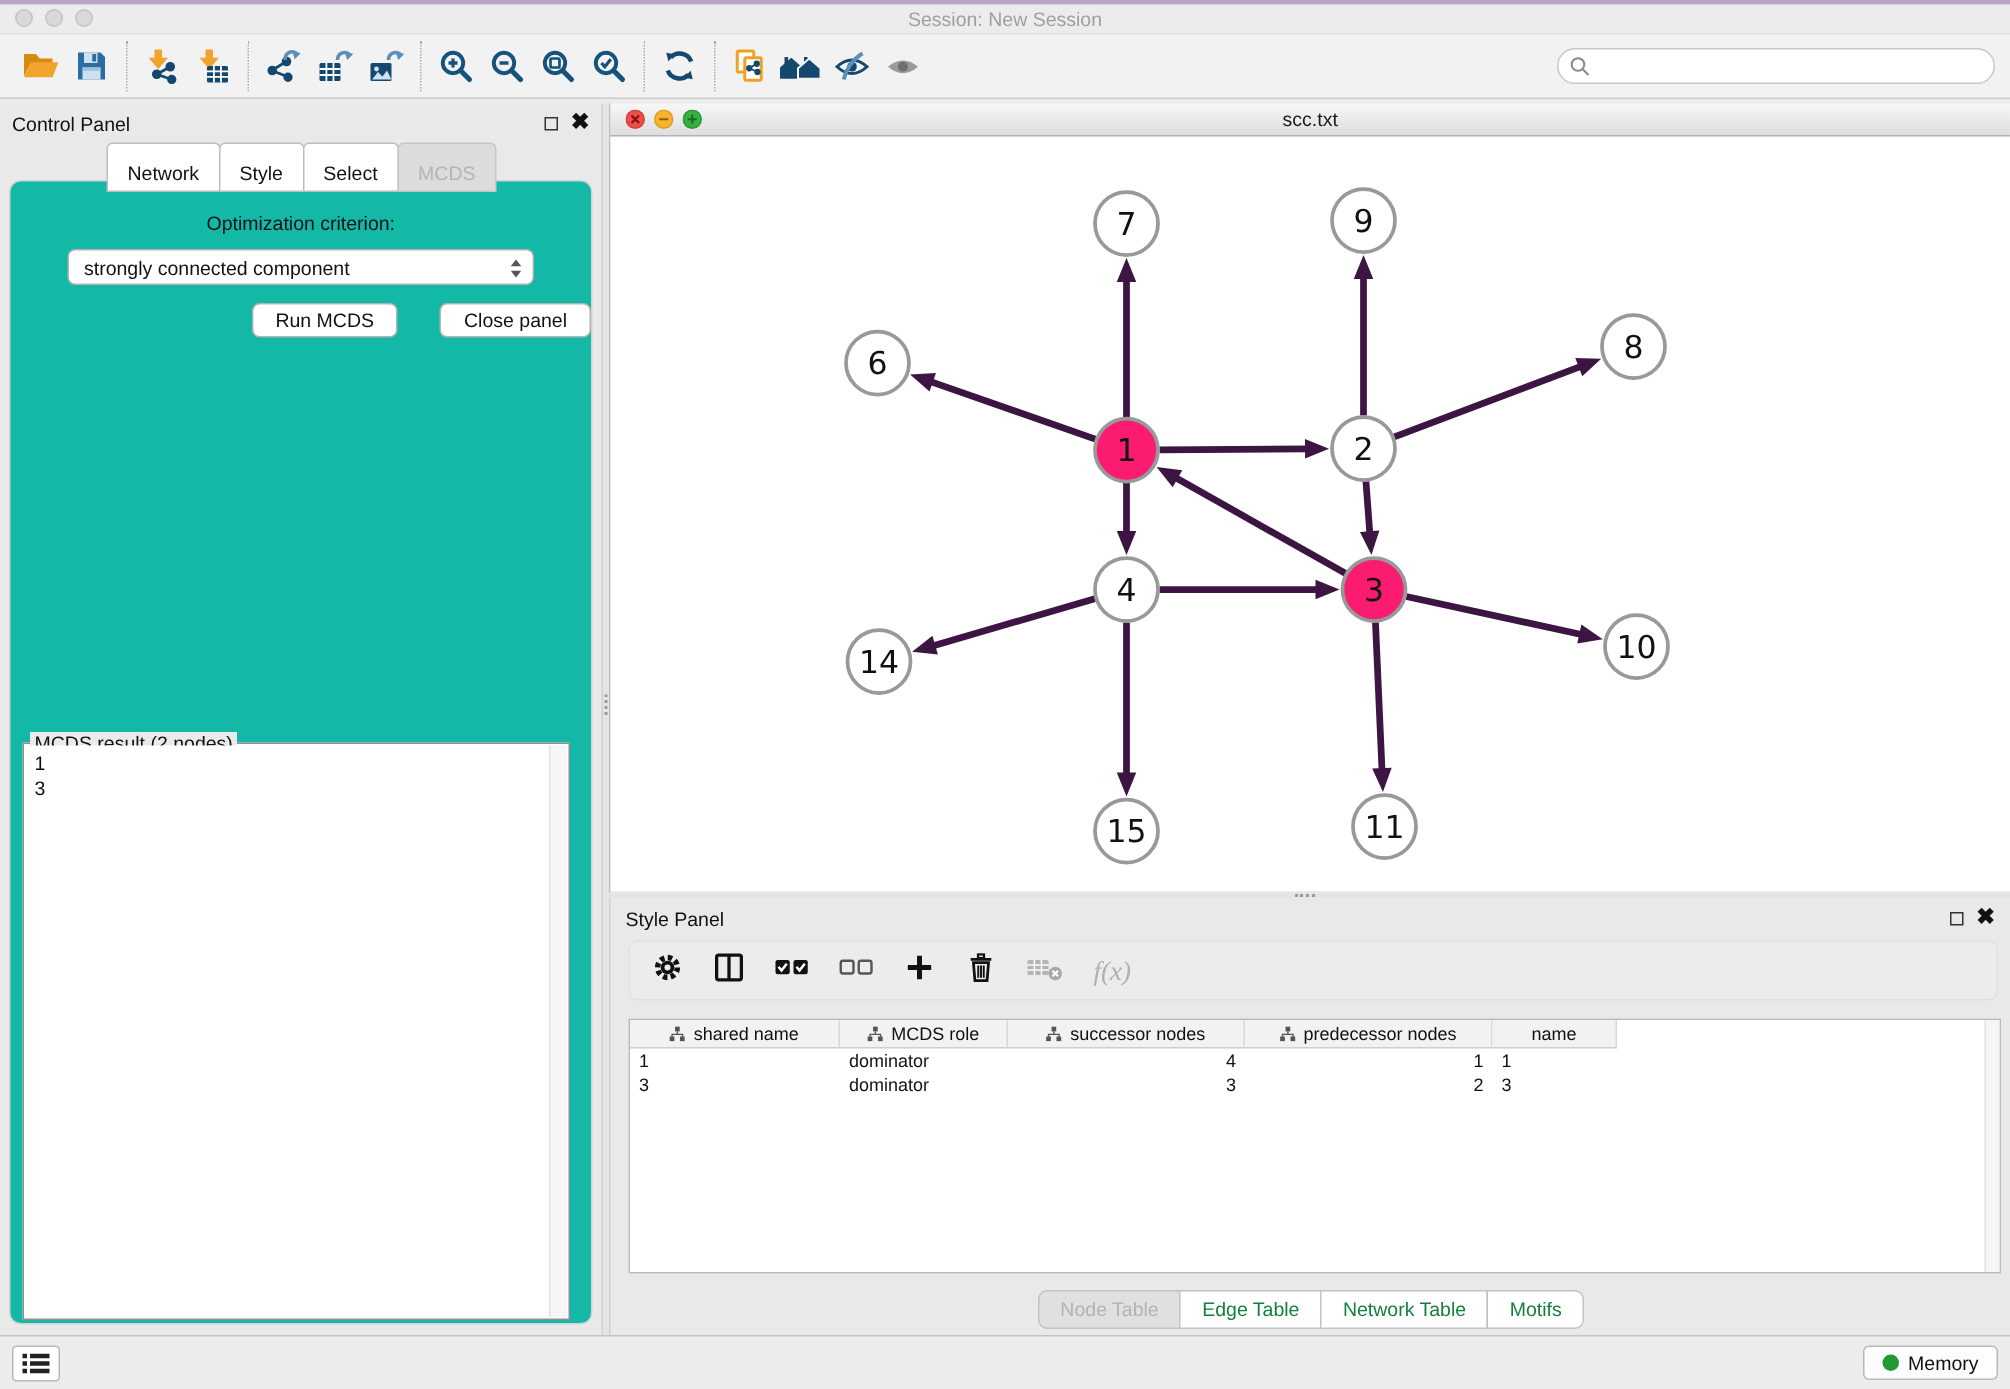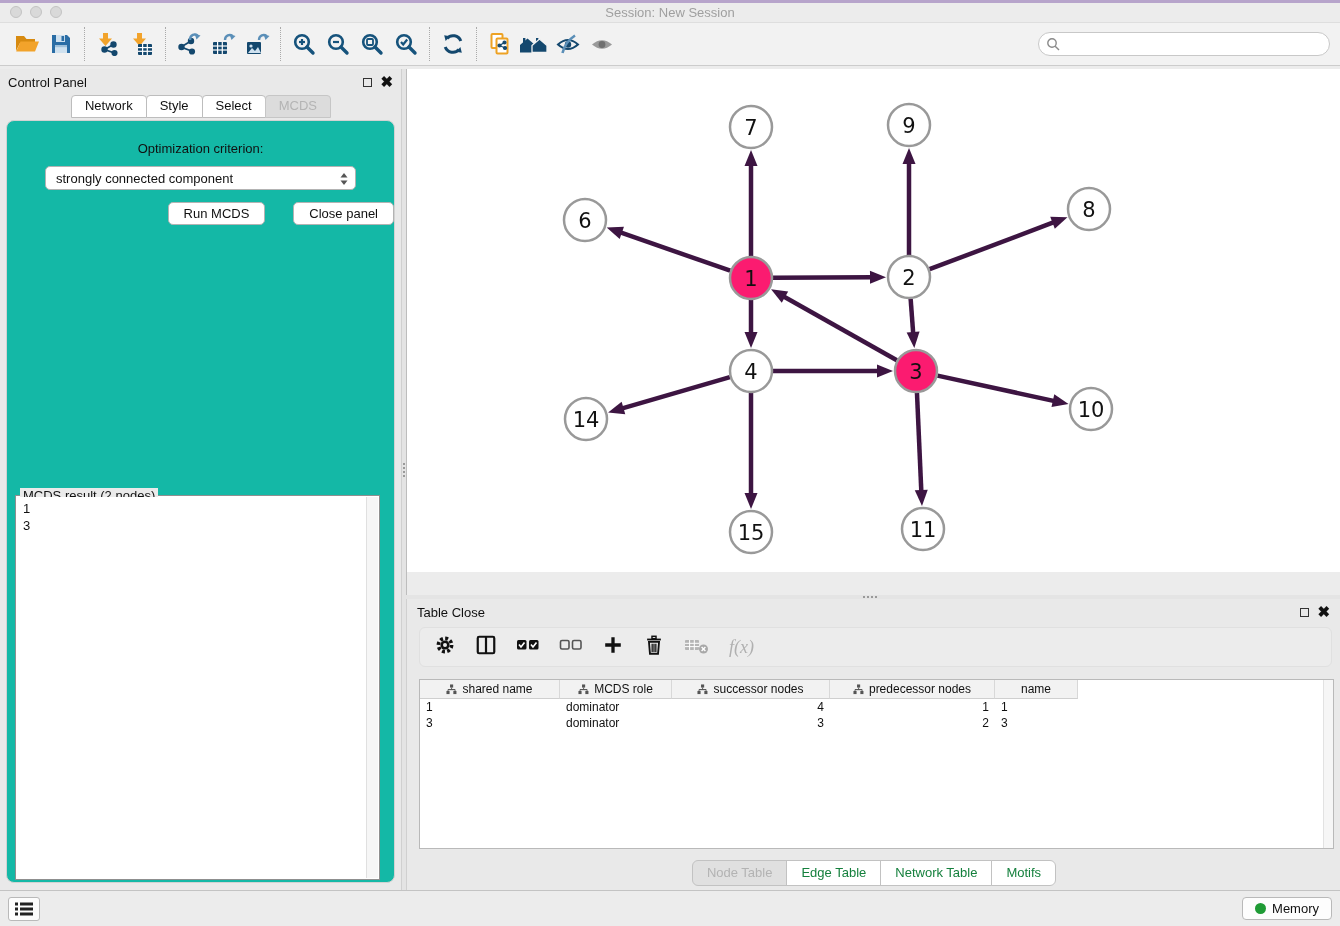--- a/index.html
+++ b/index.html
@@ -26,21 +26,21 @@
   .vsplit { width:4px; background:#e4e4e4; position:relative; }
   .grip-v { position:absolute; top:394px; left:1px; width:2px; height:14px; background:repeating-linear-gradient(#9a9a9a 0 2px, transparent 2px 4px); }
   .right-col { flex:1; display:flex; flex-direction:column; min-width:0; }
 
   
   .cp-header { height:26px; display:flex; align-items:center; padding:0 8px; font-size:13px; color:#111; }
   .panel-icons { margin-left:auto; display:flex; align-items:center; gap:8px; }
   .float-icon { width:9px; height:9px; border:1.5px solid #333; display:inline-block; }
   .close-x { font-size:15px; font-weight:bold; color:#111; line-height:10px; }
   .tabs-row { display:flex; justify-content:center; gap:0; position:relative; z-index:2; margin-bottom:-1px; }
-  .tab { background:#ffffff; border:1px solid #bdbdbd; padding:2px 13px 4px; font-size:13px; color:#111; border-radius:4px 4px 0 0; margin-right:-1px; }
+  .tab { background:#ffffff; border:1px solid #bdbdbd; padding:12px 13px 4px; font-size:13px; color:#111; border-radius:4px 4px 0 0; margin-right:-1px; }
   .tab.active { background:#dcdcdc; color:#b4b4b4; border-color:#c6c6c6; }
   .cp-body { position:absolute; left:6px; right:6px; top:51px; bottom:7px; background:#14b8a6; border:1px solid #d2d2d2; border-radius:8px; padding-top:20px; }
   .opt-label { text-align:center; font-size:13px; color:#111; margin-bottom:10px; }
   .select { position:relative; margin:0 38px; height:24px; background:#fff; border:1px solid #b3b3b3; border-radius:5px; display:flex; align-items:center; padding:0 24px 0 10px; font-size:13px; color:#111; }
   .select .stepper { position:absolute; right:7px; top:5px; }
   .btn-row { display:flex; justify-content:flex-end; gap:28px; margin-top:12px; }
   .btn { background:#fff; border:1px solid #b3b3b3; border-radius:5px; font-size:13px; color:#111; padding:3px 15px; font-family:"Liberation Sans",sans-serif; }
   .fieldset { position:absolute; left:8px; right:14px; top:374px; bottom:2px; border:1px solid #8f8f8f; background:#fff; }
   .legend { position:absolute; top:-8px; left:4px; background:#eaeaea; padding:0 3px; font-size:13px; color:#111; }
   .result-inner { position:absolute; inset:1px; background:#fff; }
@@ -301,20 +301,37 @@
       </div>
     </div>
 
     <div class="vsplit">
         <span class="grip-v"></span>
       </div>
 
     <div class="right-col">
 
       <div class="network-window">
+        <div class="net-titlebar">
+          <span class="net-lights">
+            <span><svg width="13" height="13" viewBox="0 0 13 13">
+                  <circle cx="6.5" cy="6.5" r="6" fill="#ef4d48" stroke="#d64240"></circle>
+                  <path d="M4 4l5 5M9 4l-5 5" stroke="#7c1412" stroke-width="1.4"></path>
+                </svg></span>
+            <span><svg width="13" height="13" viewBox="0 0 13 13">
+                  <circle cx="6.5" cy="6.5" r="6" fill="#f6b42c" stroke="#dd9f21"></circle>
+                  <path d="M3.5 6.5h6" stroke="#8a5d07" stroke-width="1.4"></path>
+                </svg></span>
+            <span><svg width="13" height="13" viewBox="0 0 13 13">
+                  <circle cx="6.5" cy="6.5" r="6" fill="#35b041" stroke="#2a9a36"></circle>
+                  <path d="M3.5 6.5h6M6.5 3.5v6" stroke="#1d6b22" stroke-width="1.4"></path>
+                </svg></span>
+          </span>
+          <span class="net-title">scc.txt</span>
+        </div>
         <div class="net-canvas">
           <svg width="933" height="503" viewBox="0 0 933 503">
               <line x1="344" y1="187" x2="344" y2="94" stroke="#3d1542" stroke-width="4.5"></line>
               <polygon points="344,81 350.5,97 337.5,97" fill="#3d1542"></polygon>
               <line x1="323.23121807335133" y1="201.7434376400866" x2="211.98527951633417" y2="162.87437477076736" stroke="#3d1542" stroke-width="4.5"></line>
               <polygon points="199.71281746876906,158.5864061035458 216.96137047630614,157.7276749778821 212.6734018090846,170.0001370254472" fill="#3d1542"></polygon>
               <line x1="365.999559378724" y1="208.86076228241313" x2="466.0007210166335" y2="208.22784353786943" stroke="#3d1542" stroke-width="4.5"></line>
               <polygon points="479.00046064951584,208.1455667047499 463.04191951791273,214.7467003157997 462.9596426847932,201.74696068291738" fill="#3d1542"></polygon>
               <line x1="344" y1="231" x2="344" y2="266" stroke="#3d1542" stroke-width="4.5"></line>
               <polygon points="344,279 337.5,263 350.5,263" fill="#3d1542"></polygon>
@@ -362,21 +379,21 @@
               <text x="344" y="470.5" text-anchor="middle" font-size="21" fill="#111111" font-family="DejaVu Sans, sans-serif">15</text>
             </svg>
         </div>
         <span class="grip-h"></span>
       </div>
 
       <div class="hsplit"></div>
 
       <div class="table-panel">
         <div class="tp-header">
-          <span>Table Close</span>
+          <span>Style Panel</span>
           <span class="panel-icons">
             <span class="float-icon"></span>
             <span class="close-x">✖</span>
           </span>
         </div>
         <div class="tp-toolbar">
           <span><svg width="22" height="22" viewBox="0 0 24 24">
                 <circle cx="12" cy="12" r="7.2" fill="none" stroke="#111" stroke-width="4" stroke-dasharray="3.2 2.45"></circle>
                 <circle cx="12" cy="12" r="5" fill="#111"></circle>
                 <circle cx="12" cy="12" r="2.2" fill="#ececec"></circle>

